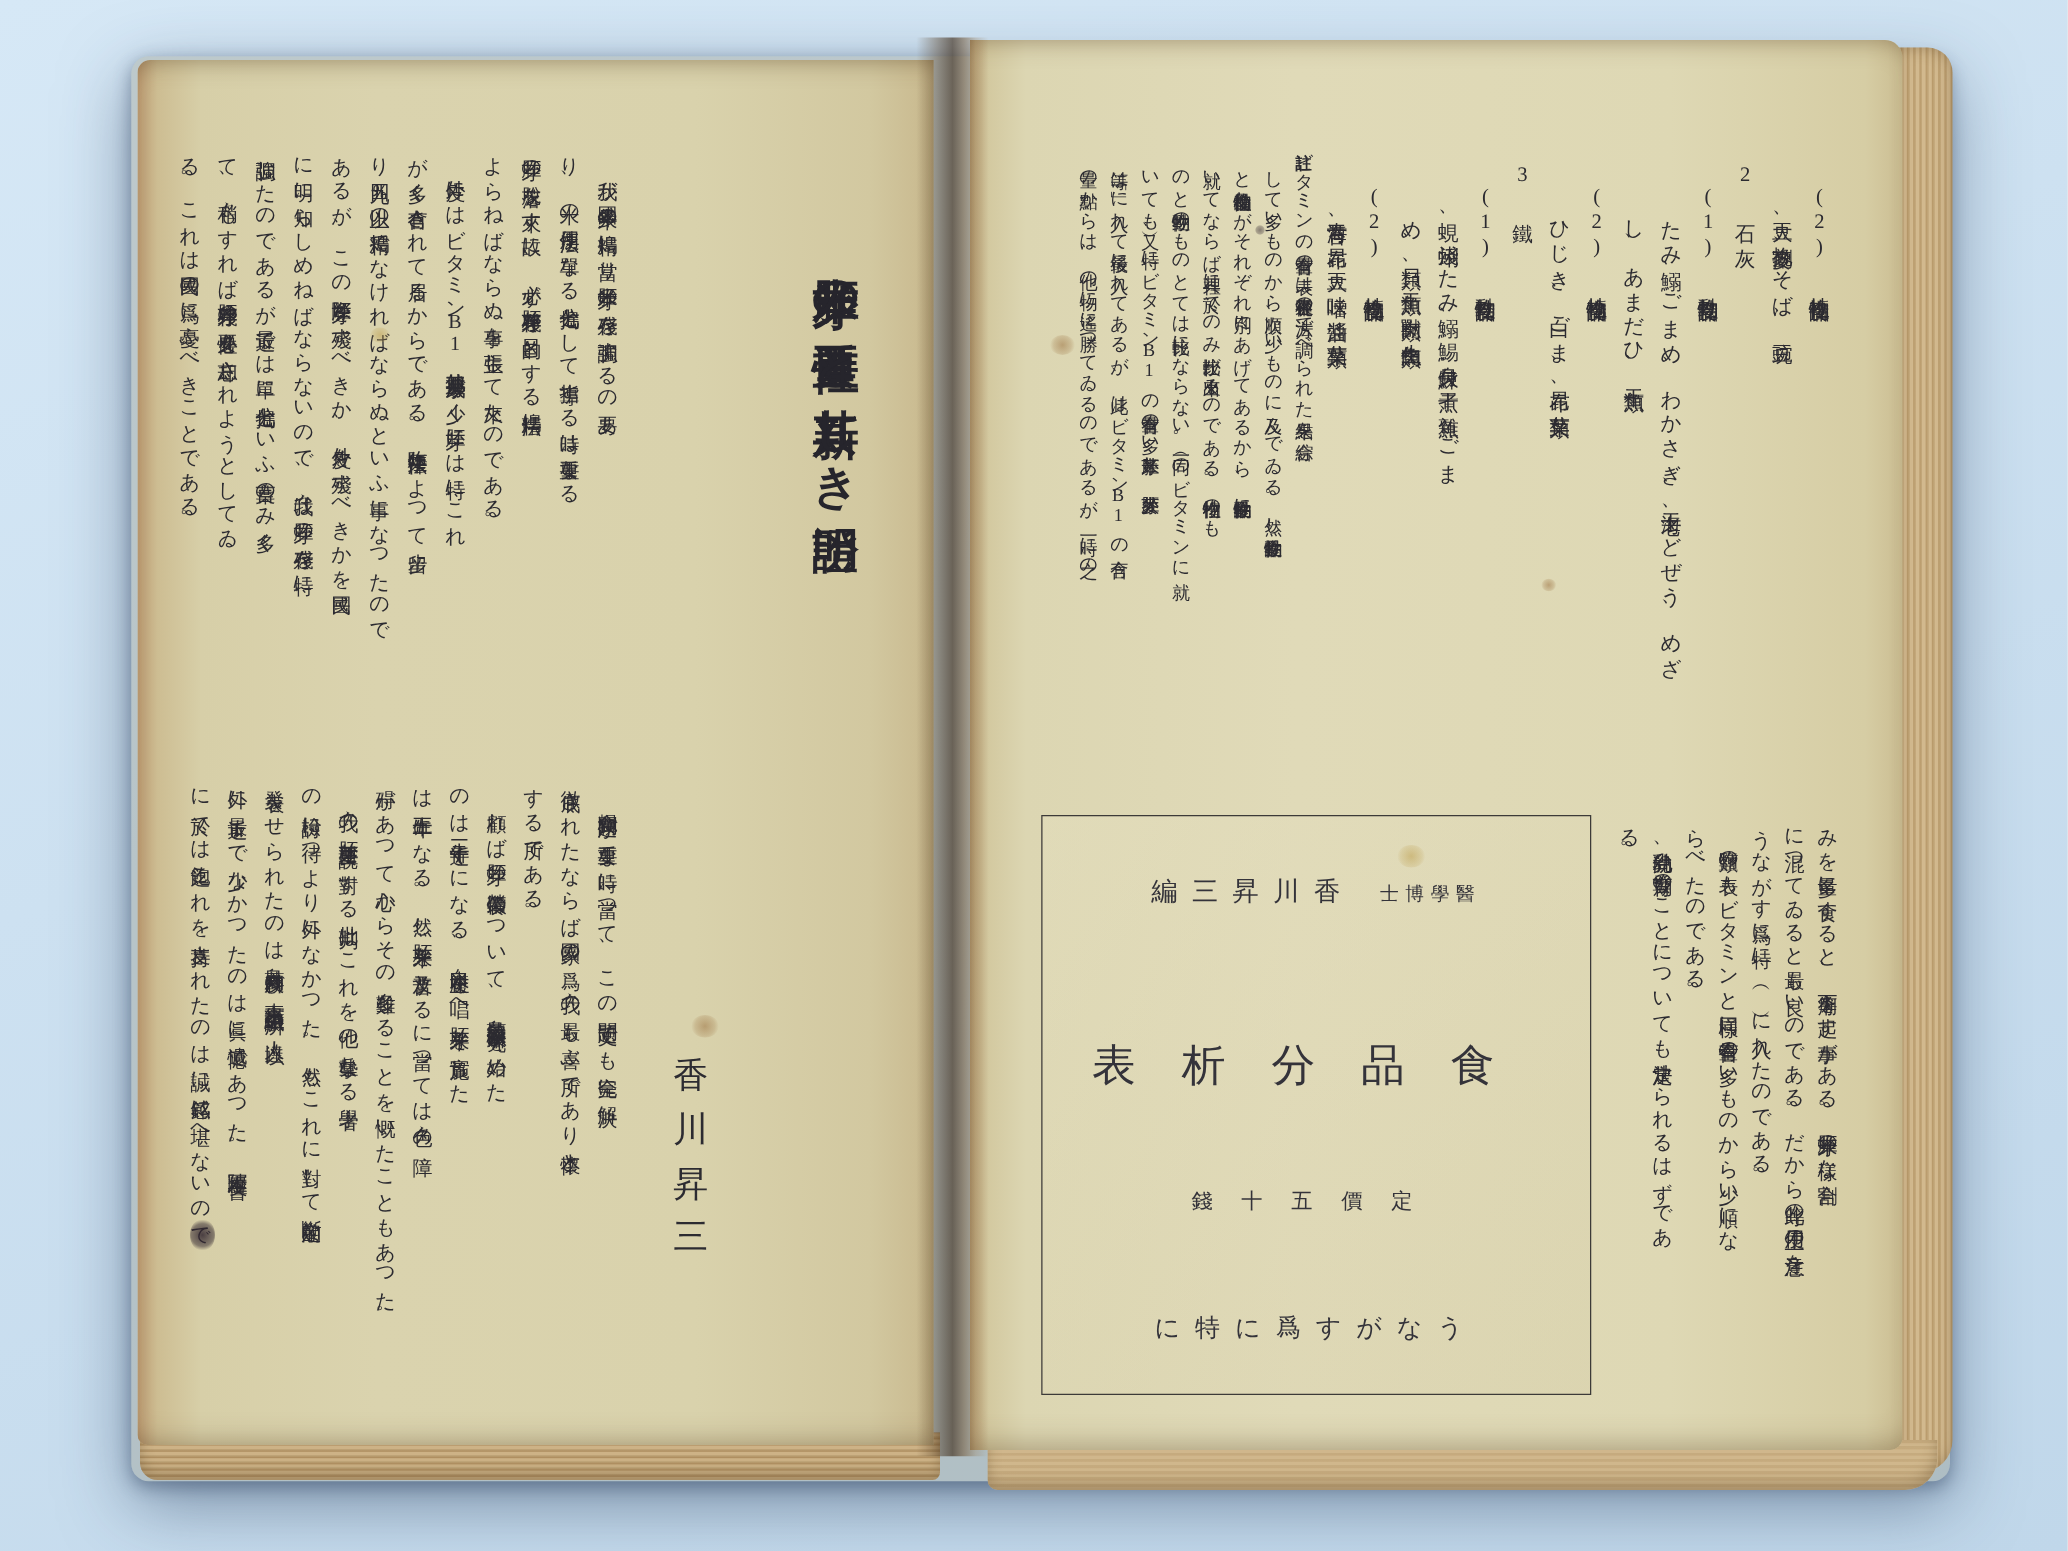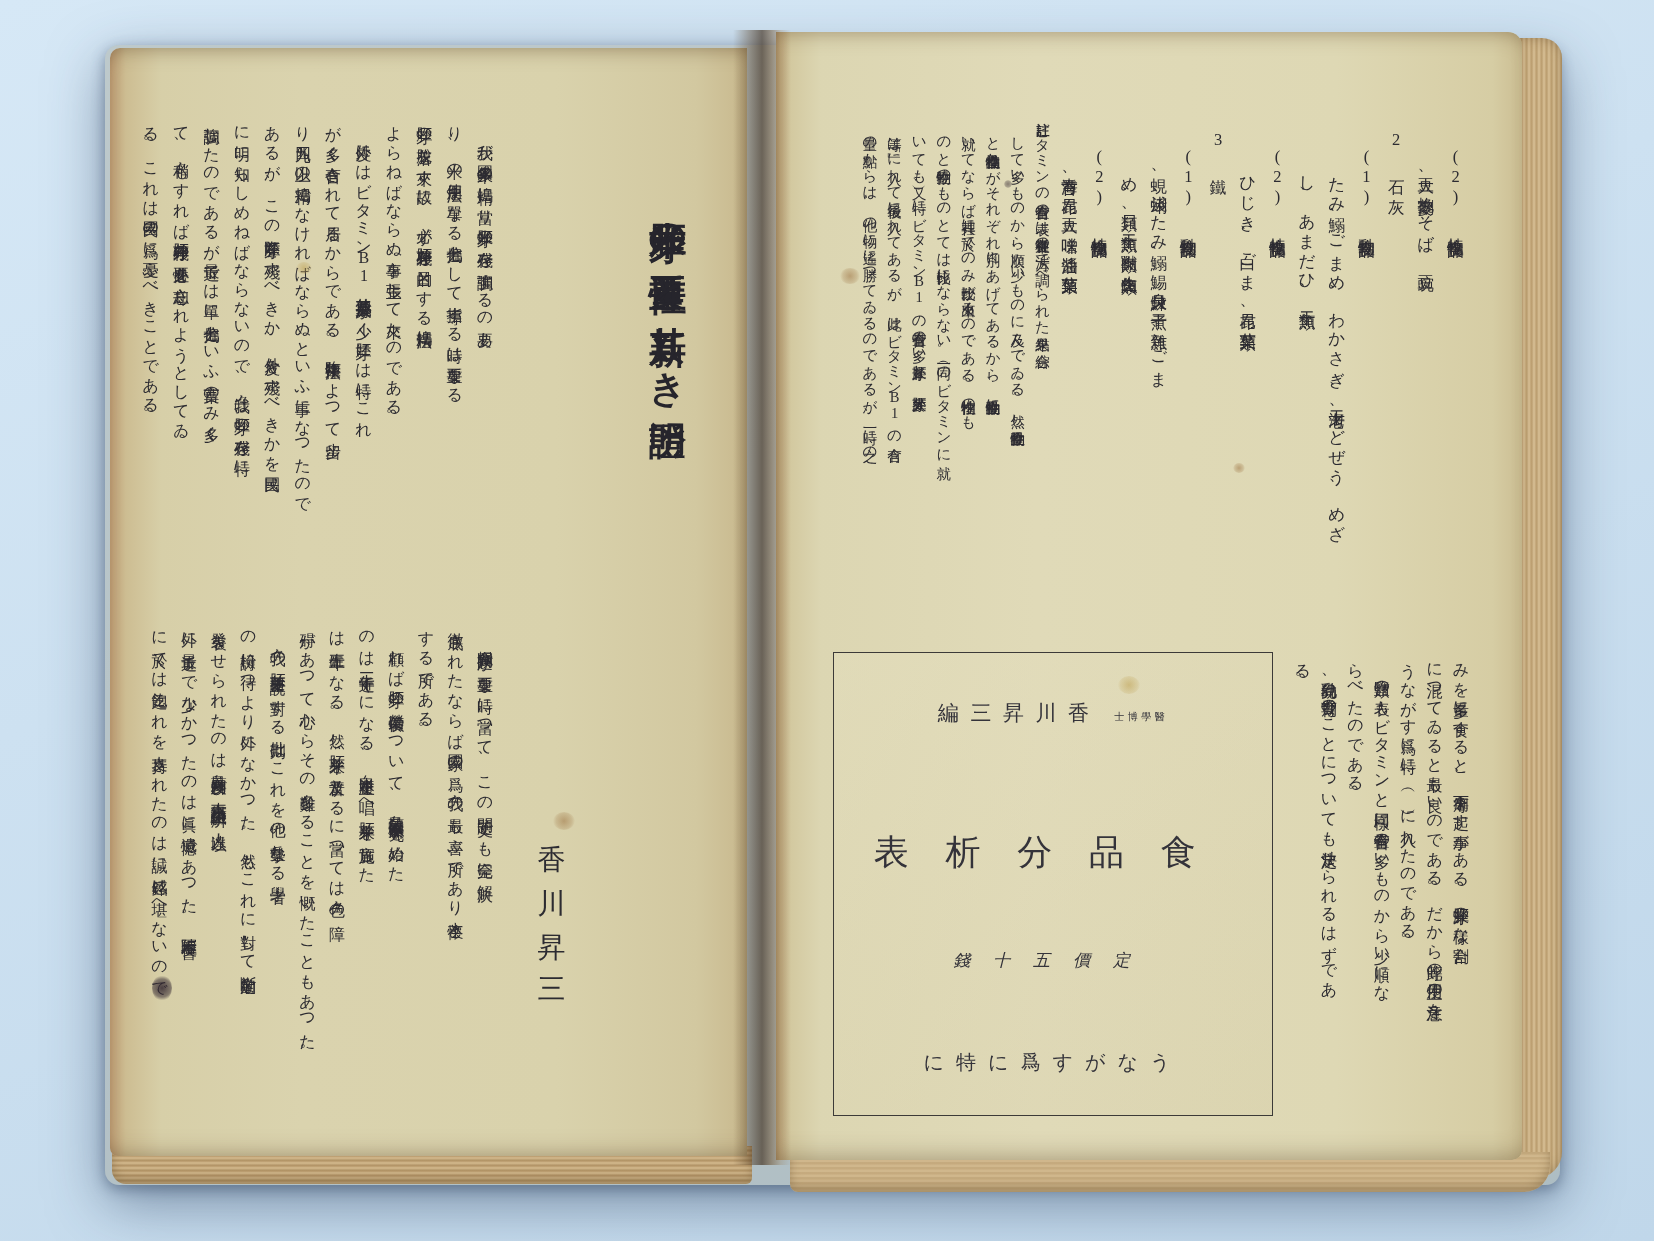--- a/index.html
+++ b/index.html
@@ -86,23 +86,23 @@
     position:absolute;left:57px;top:620px;width:438px;height:462px;
     border:1.5px solid #3c3a38;
     background:linear-gradient(135deg,rgba(235,230,200,.25),rgba(200,190,150,.15));
   }
   .ad-line{
     position:absolute;left:0;right:0;text-align:center;
     direction:rtl;unicode-bidi:bidi-override;
     color:#34333a;white-space:nowrap;
   }
   .ad-editor{top:46px;font-size:21px;letter-spacing:0.55em;}
-  .ad-editor .cred{font-size:10px;letter-spacing:0.35em;}
+  .ad-editor .cred{font-size:15px;letter-spacing:0.35em;}
   .ad-title{top:176px;font-size:35px;font-weight:400;letter-spacing:1.05em;}
-  .ad-price{top:296px;font-size:17px;letter-spacing:1.35em;font-style:italic;}
+  .ad-price{top:296px;font-size:17px;letter-spacing:1.35em;}
   .ad-publisher{top:396px;font-size:20px;letter-spacing:0.6em;}
   
   .stain{position:absolute;border-radius:50%;pointer-events:none;}
   .stain.ink{background:radial-gradient(circle,rgba(50,38,48,.85) 0%,rgba(50,38,48,.5) 55%,rgba(50,38,48,0) 75%);}
   .stain.fox{background:radial-gradient(circle,rgba(150,105,55,.5) 0%,rgba(150,105,55,.22) 55%,rgba(150,105,55,0) 78%);}
   .stain.spot{background:radial-gradient(circle,rgba(190,160,80,.55) 0%,rgba(190,160,80,.2) 60%,rgba(190,160,80,0) 80%);}
 </style>
 </head>
 <body>
 

